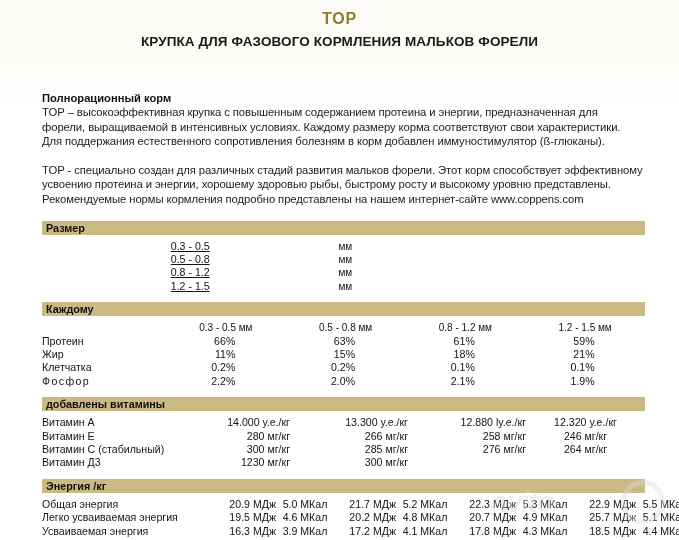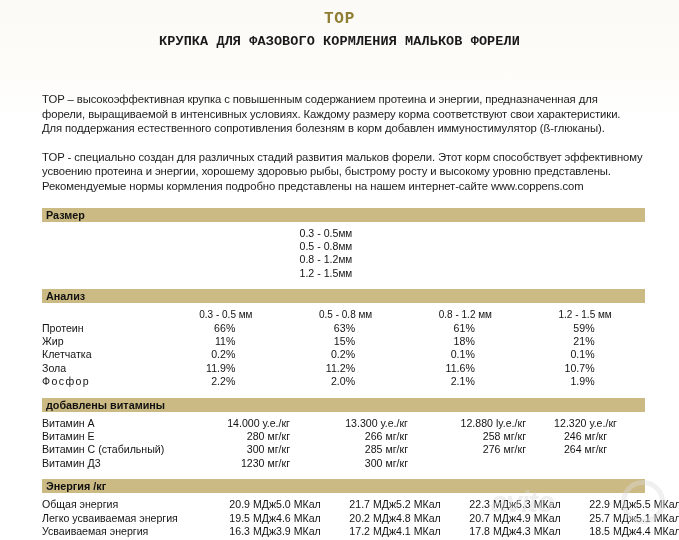--- a/index.html
+++ b/index.html
@@ -17,21 +17,20 @@
   #page {
     position: relative;
     width: 679px;
     height: 540px;
     background: linear-gradient(to bottom, #fbfaf6 0%, #fdfcf9 14%, #ffffff 22%, #ffffff 100%);
     overflow: hidden;
   }
   .title-block {
     text-align: center;
     padding-top: 9px;
-    font-family: Liberation Mono, monospace;
   }
   .brand {
     font-size: 16px;
     font-weight: bold;
     color: #8e7d33;
     letter-spacing: 0.8px;
     line-height: 20px;
   }
   .subtitle {
     font-size: 13.5px;
@@ -92,21 +91,21 @@
   }
   .rowlabel { text-align: left; padding-left: 3px; }
   .colhead {
     font-weight: bold;
     text-align: center;
     font-size: 10px;
     line-height: 14px;
   }
 
   
-  .size-val { width: 58px; text-align: right; padding-left: 3px; }
+  .size-val { width: 58px; text-align: center; padding-left: 3px; text-decoration: underline; }
   .size-unit { width: 60px; text-align: left; padding-left: 10px; font-size: 10px; }
 
   
   .an-label { width: 124px; }
   .an-num { width: 38px; text-align: right; }
   .an-unit { width: 82px; text-align: left; padding-left: 4px; }
   .an-num2 { width: 38px; text-align: right; }
   .an-unit2 { width: 72px; text-align: left; padding-left: 4px; }
   .an-num3 { width: 46px; text-align: right; }
   .an-unit3 { width: 66px; text-align: left; padding-left: 3px; }
@@ -116,21 +115,21 @@
   
   .vt-label { width: 128px; }
   .vt-c1 { width: 120px; text-align: right; padding-right: 36px; }
   .vt-c2 { width: 118px; text-align: right; padding-right: 32px; }
   .vt-c3 { width: 118px; text-align: right; padding-right: 38px; }
   .vt-c4 { text-align: center; padding-right: 56px; }
 
   
   .en-label { width: 180px; }
   .en-mj { width: 54px; text-align: right; }
-  .en-mk { width: 58px; text-align: left; padding-left: 5px; }
+  .en-mk { width: 58px; text-align: center; padding-left: 5px; }
   .en-gap { width: 8px; }
 
   .spacer-sm { height: 9px; }
 
   .watermark {
     position: absolute;
     right: 6px;
     bottom: 2px;
     width: 188px;
     height: 64px;
@@ -165,20 +164,21 @@
 <div id="page">
 
   <div class="title-block">
     <div class="brand">TOP</div>
     <div class="subtitle">КРУПКА ДЛЯ ФАЗОВОГО КОРМЛЕНИЯ МАЛЬКОВ ФОРЕЛИ</div>
   </div>
 
   <div class="content">
 
     <div>
+      <div class="sec-head">Полнорационный корм</div>
       <p class="para">TOP – высокоэффективная крупка с повышенным содержанием протеина и энергии, предназначенная для форели, выращиваемой в интенсивных условиях. Каждому размеру корма соответствуют свои характеристики. Для поддержания естественного сопротивления болезням в корм добавлен иммуностимулятор (ß-глюканы).</p>
     </div>
 
     <div class="gap"></div>
 
     <div>
       <p class="para">TOP - специально создан для различных стадий развития мальков форели. Этот корм способствует эффективному усвоению протеина и энергии, хорошему здоровью рыбы, быстрому росту и высокому уровню представлены. Рекомендуемые нормы кормления подробно представлены на нашем интернет-сайте www.coppens.com</p>
     </div>
 
     <div class="gap"></div>
@@ -203,21 +203,21 @@
             <td class="size-val">1.2 - 1.5</td>
             <td class="size-unit">мм</td>
           </tr>
         </tbody>
       </table>
     </div>
 
     <div class="spacer-sm"></div>
 
     <div>
-      <div class="barhead">Анализ</div>
+      <div class="barhead">Каждому</div>
       <table class="t">
         <thead>
           <tr>
             <th class="an-label"></th>
             <th class="colhead" colspan="2">0.3 - 0.5 мм</th>
             <th class="colhead" colspan="2">0.5 - 0.8 мм</th>
             <th class="colhead" colspan="2">0.8 - 1.2 мм</th>
             <th class="colhead" colspan="2">1.2 - 1.5 мм</th>
           </tr>
         </thead>
@@ -249,31 +249,20 @@
             <td class="an-num">0.2</td>
             <td class="an-unit">%</td>
             <td class="an-num2">0.2</td>
             <td class="an-unit2">%</td>
             <td class="an-num3">0.1</td>
             <td class="an-unit3">%</td>
             <td class="an-num4">0.1</td>
             <td class="an-unit4">%</td>
           </tr>
           <tr>
-            <td class="an-label rowlabel">Зола</td>
-            <td class="an-num">11.9</td>
-            <td class="an-unit">%</td>
-            <td class="an-num2">11.2</td>
-            <td class="an-unit2">%</td>
-            <td class="an-num3">11.6</td>
-            <td class="an-unit3">%</td>
-            <td class="an-num4">10.7</td>
-            <td class="an-unit4">%</td>
-          </tr>
-          <tr>
             <td class="an-label rowlabel" style="letter-spacing:1.4px">Фосфор</td>
             <td class="an-num">2.2</td>
             <td class="an-unit">%</td>
             <td class="an-num2">2.0</td>
             <td class="an-unit2">%</td>
             <td class="an-num3">2.1</td>
             <td class="an-unit3">%</td>
             <td class="an-num4">1.9</td>
             <td class="an-unit4">%</td>
           </tr>

